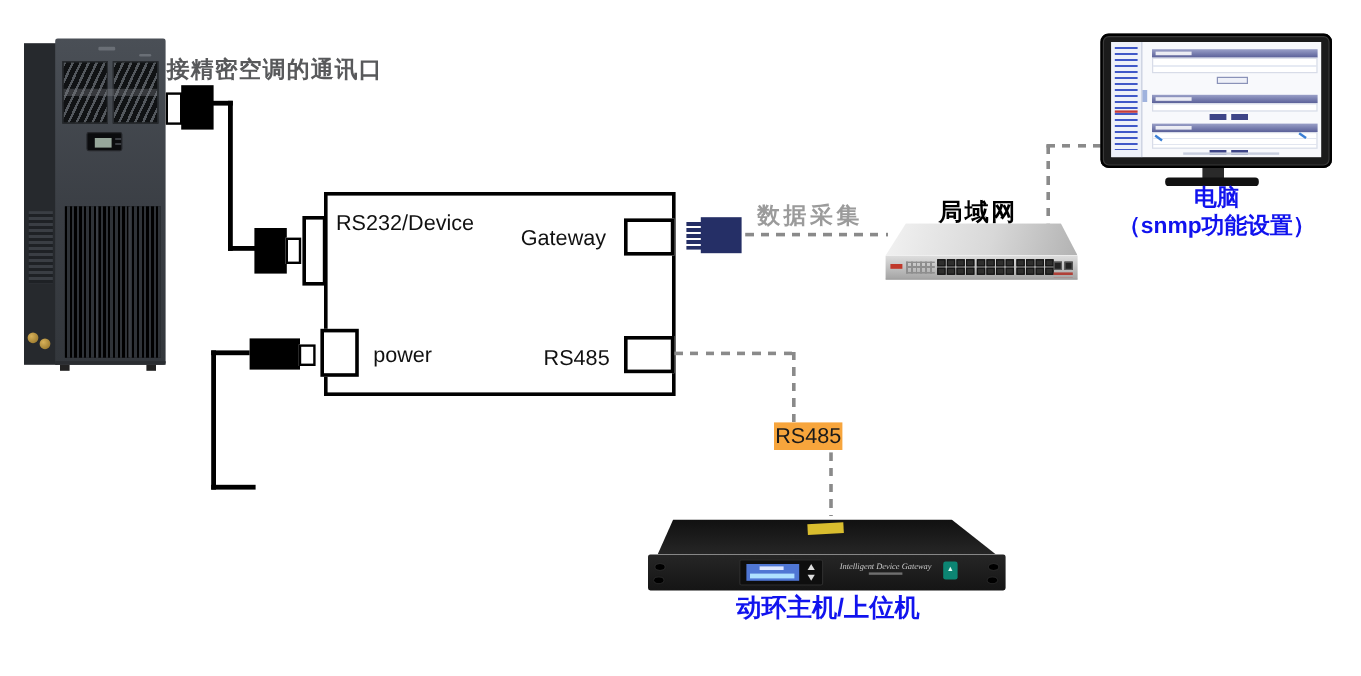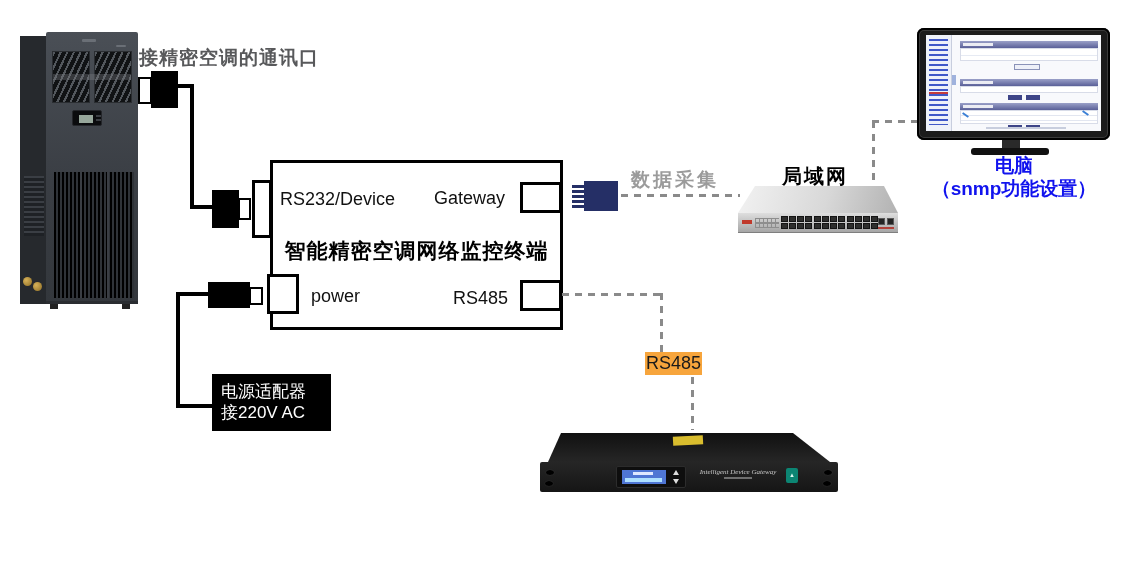--- a/index.html
+++ b/index.html
@@ -133,38 +133,33 @@
   <div class="abs stub" style="left:138px;top:77px;width:14px;height:27px;"></div>
   <div class="abs plug" style="left:151px;top:71px;width:27px;height:37px;"></div>
   <div class="abs cable" style="left:177px;top:84px;width:17px;height:4px;"></div>
   <div class="abs cable" style="left:190px;top:84px;width:4px;height:125px;"></div>
   <div class="abs cable" style="left:190px;top:205px;width:23px;height:4px;"></div>
   <div class="abs plug" style="left:212px;top:190px;width:27px;height:38px;"></div>
   <div class="abs stub" style="left:238px;top:198px;width:13px;height:22px;"></div>
   <div class="abs port" style="left:252px;top:180px;width:20px;height:58px;"></div>
 
   <div class="abs terminal-box" style="left:270px;top:160px;width:293px;height:170px;"></div>
-  <div class="abs port-label" style="left:280px;top:189px;">RS232/Device</div>
+  <div class="abs port-label" style="left:280px;top:176px;">RS232/Device</div>
   <div class="abs port-label" style="left:434px;top:188px;">Gateway</div>
   <div class="abs port" style="left:520px;top:182px;width:42px;height:31px;"></div>
-  <div class="abs terminal-title" style="left:270px;top:237px;width:293px;">智能精密空调网络监控终端</div>
   <div class="abs port" style="left:267px;top:274px;width:32px;height:40px;"></div>
   <div class="abs port-label" style="left:311px;top:286px;">power</div>
   <div class="abs port" style="left:520px;top:280px;width:42px;height:31px;"></div>
   <div class="abs port-label" style="left:453px;top:288px;">RS485</div>
 
   <div class="abs plug" style="left:208px;top:282px;width:42px;height:26px;"></div>
   <div class="abs stub" style="left:249px;top:287px;width:14px;height:18px;"></div>
   <div class="abs cable" style="left:176px;top:292px;width:32px;height:4px;"></div>
   <div class="abs cable" style="left:176px;top:292px;width:4px;height:116px;"></div>
   <div class="abs cable" style="left:176px;top:404px;width:37px;height:4px;"></div>
-  <div class="abs adapter-box" style="left:212px;top:374px;width:119px;height:57px;">
-    <div>电源适配器</div>
-    <div>接220V AC</div>
-  </div>
 
   <div class="abs rj45-teeth" style="left:572px;top:185px;width:13px;height:23px;"></div>
   <div class="abs rj45-body" style="left:584px;top:181px;width:34px;height:30px;"></div>
   <div class="abs serif-gray" style="left:631px;top:167px;">数据采集</div>
   <div class="abs dash-h" style="left:621px;top:194px;width:119px;"></div>
 
   <div class="abs serif-black" style="left:782px;top:163px;">局域网</div>
   <div class="abs" style="left:738px;top:186px;width:162px;height:48px;">
     <div class="abs sw-top" style="left:0;top:0;width:160px;height:27px;"></div>
     <div class="abs sw-front" style="left:0;top:27px;width:160px;height:20px;">
@@ -269,15 +264,16 @@
         <div class="abs gw-arrow-down" style="left:56px;top:12px;"></div>
       </div>
       <div class="abs" style="left:158px;top:6px;width:80px;text-align:center;">
         <div class="gw-brand">Intelligent Device Gateway</div>
         <div class="gw-brand-sub"></div>
       </div>
       <div class="abs gw-badge" style="left:246px;top:6px;width:12px;height:15px;">▲</div>
     </div>
   </div>
   <div class="abs blue-caption" style="left:540px;top:495px;width:300px;font-size:21px;line-height:24px;">
+    <div>动环主机/上位机</div>
   </div>
 
 </div>
 
 </body></html>

